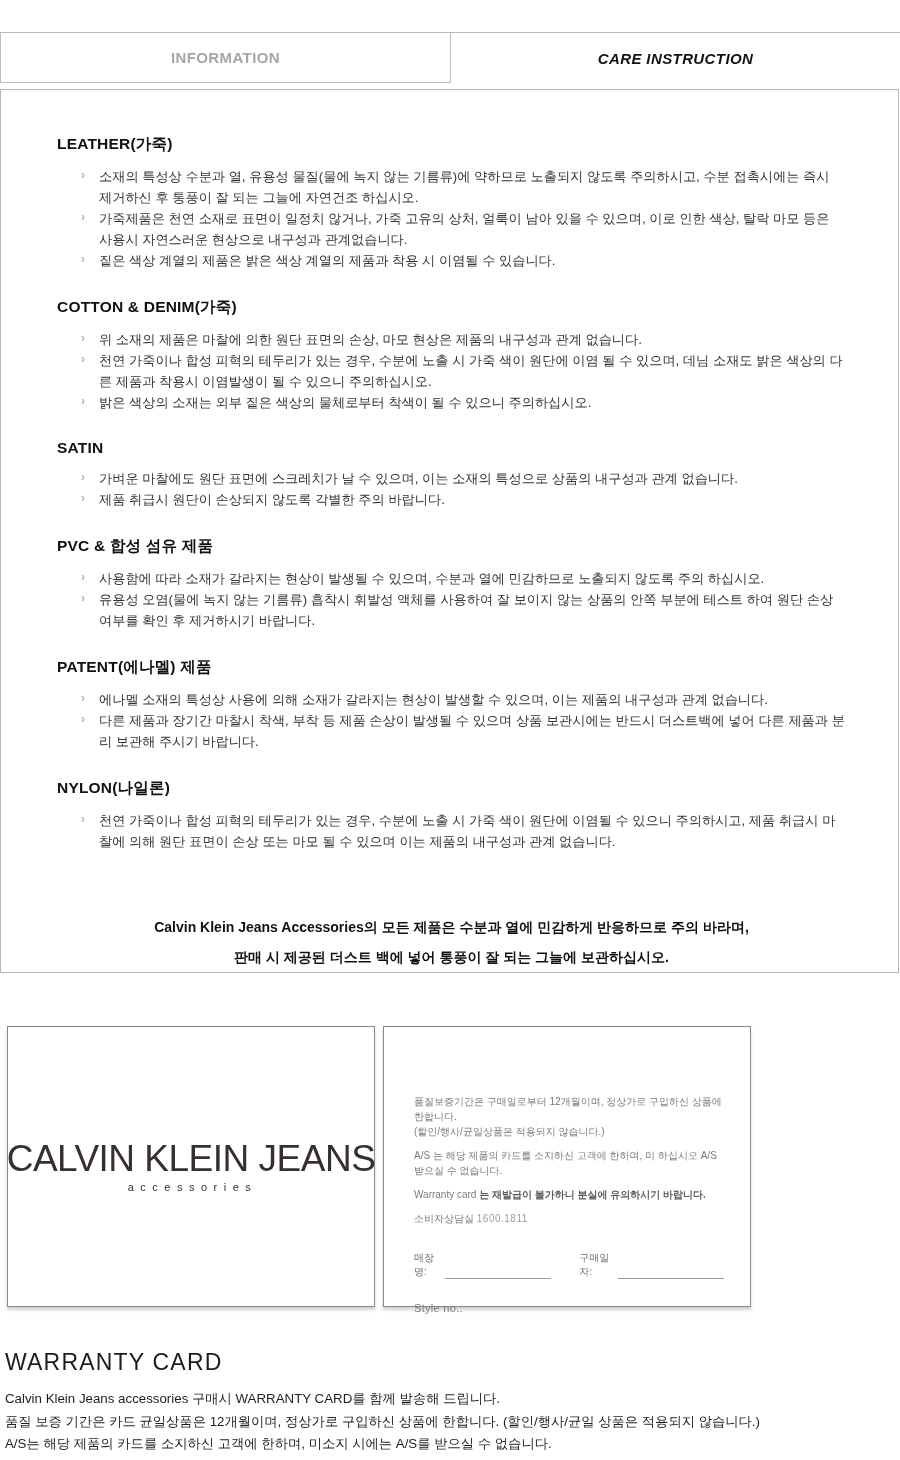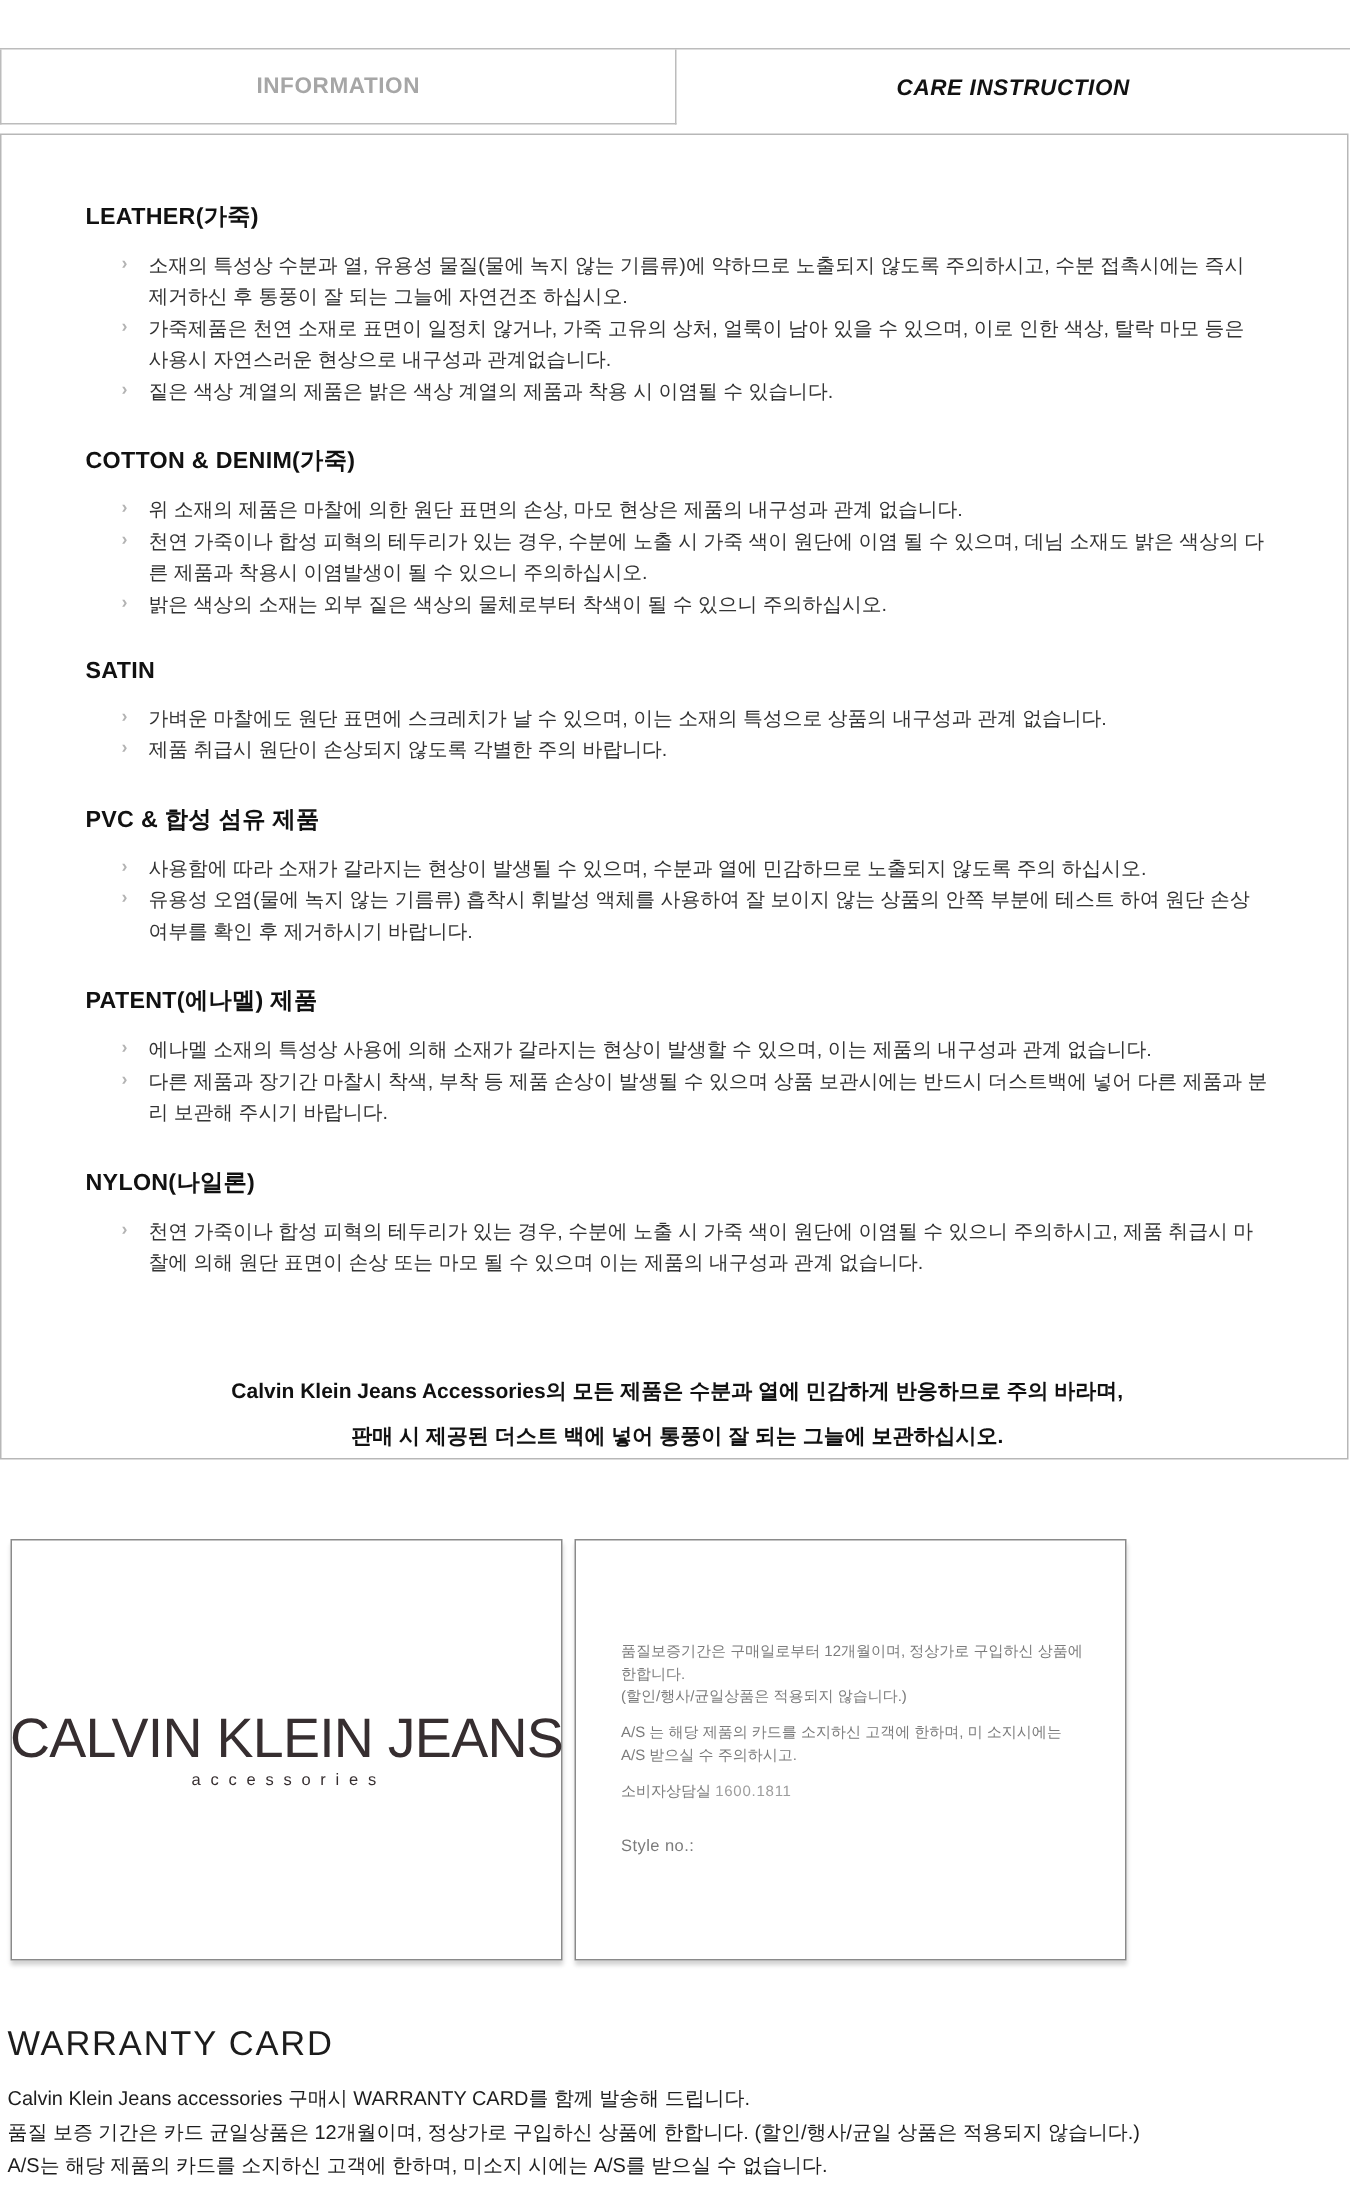--- a/index.html
+++ b/index.html
@@ -174,24 +174,31 @@
 <div class="cards">
 
   <div class="card card-front">
     <div class="logo-main">CALVIN KLEIN JEANS</div>
     <div class="logo-sub">accessories</div>
   </div>
 
   <div class="card card-back">
     <p>품질보증기간은 구매일로부터 12개월이며, 정상가로 구입하신 상품에 한합니다.</p>
     <p>(할인/행사/균일상품은 적용되지 않습니다.)</p>
-    <p class="cb-gap">A/S 는 해당 제품의 카드를 소지하신 고객에 한하며, 미 소지시에는 A/S 받으실 수 주의하시고.</p>
+    <p class="cb-gap">A/S 는 해당 제품의 카드를 소지하신 고객에 한하며, 미 하십시오 A/S 받으실 수 없습니다.</p>
+    <p class="cb-gap"><span>Warranty card</span><span class="cb-bold"> 는 재발급이 불가하니 분실에 유의하시기 바랍니다.</span></p>
     <p class="cb-gap"><span>소비자상담실</span>
       <span class="cb-light">1600.1811</span></p>
 
+    <div class="cb-fields">
+      <span>매장명:</span>
+      <span class="fill-line"></span>
+      <span class="cb-field-2">구매일자:</span>
+      <span class="fill-line"></span>
+    </div>
 
     <div class="cb-style">Style no.:</div>
   </div>
 </div>
 
 <div class="winfo">
   <h2 class="winfo-title">WARRANTY CARD</h2>
   <p>Calvin Klein Jeans accessories 구매시 WARRANTY CARD를 함께 발송해 드립니다.</p>
   <p>품질 보증 기간은 카드 균일상품은 12개월이며, 정상가로 구입하신 상품에 한합니다. (할인/행사/균일 상품은 적용되지 않습니다.)</p>
   <p>A/S는 해당 제품의 카드를 소지하신 고객에 한하며, 미소지 시에는 A/S를 받으실 수 없습니다.</p>

